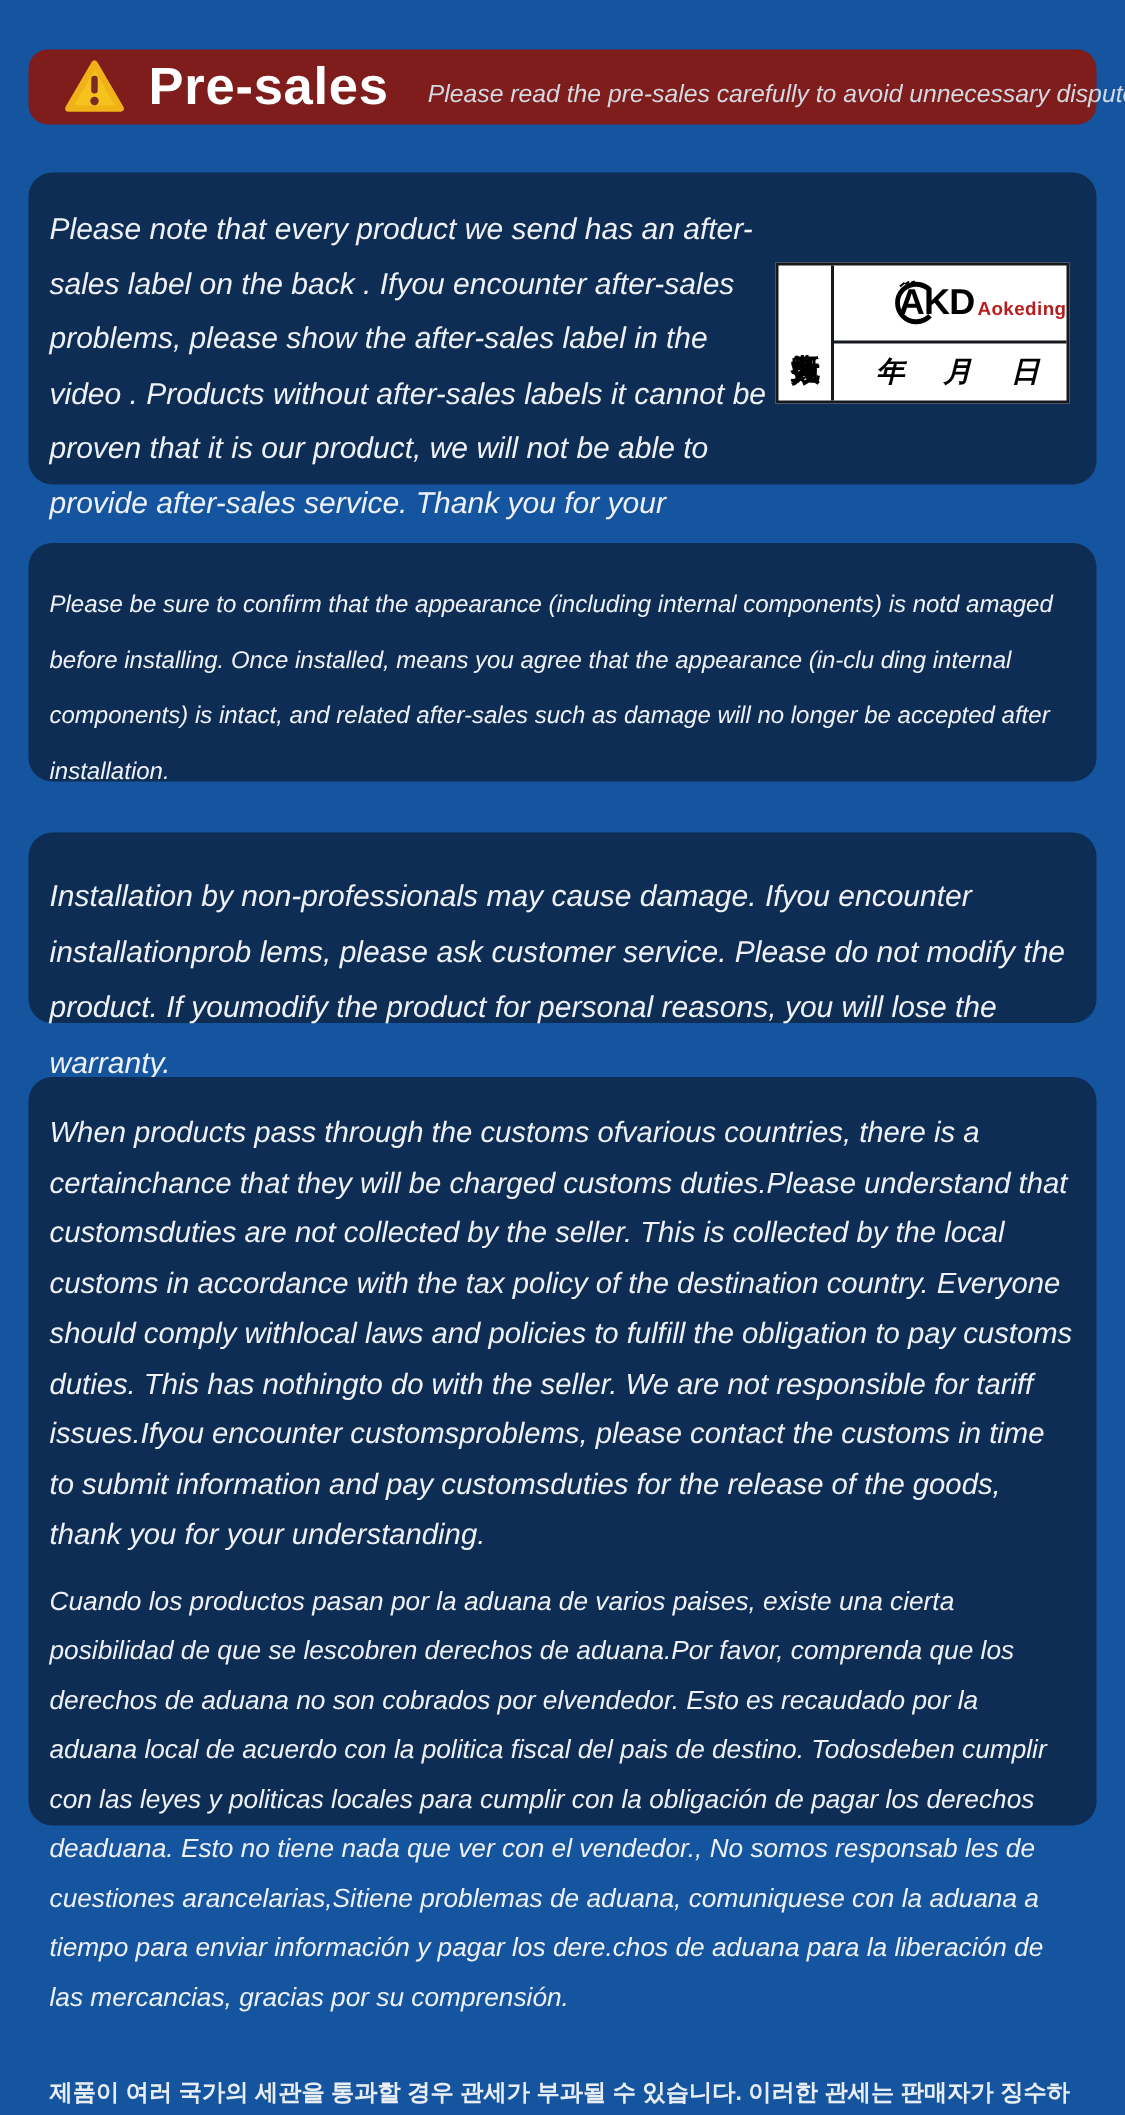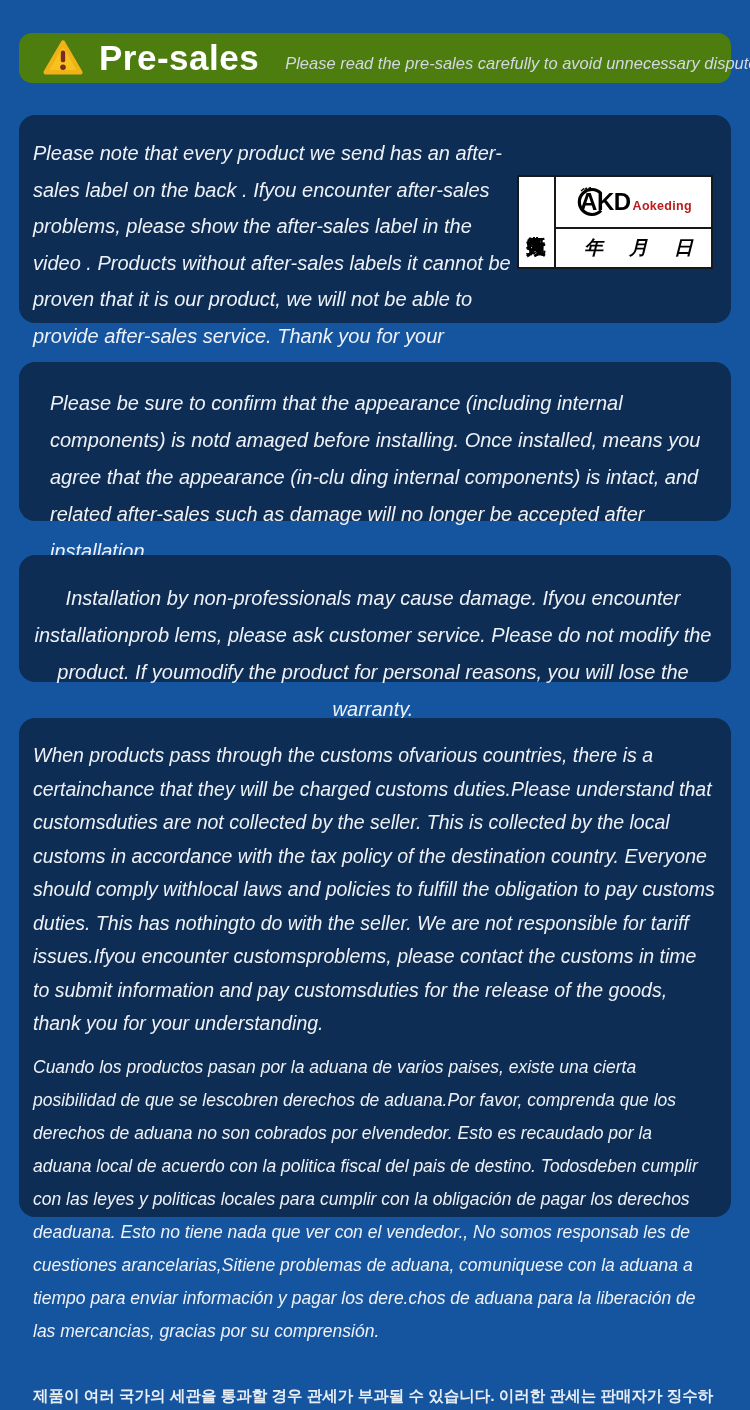--- a/index.html
+++ b/index.html
@@ -4,21 +4,21 @@
 <style>
   html,body{margin:0;padding:0;background:#15549e;}
   .page{
     position:relative;width:750px;height:1410px;overflow:hidden;
     background:#15549e;
     font-family:"Liberation Sans",sans-serif;
   }
   
   .banner{
     position:absolute;left:19px;top:33px;width:712px;height:50px;
-    background:#4d7c0f;border-radius:13px;
+    background:#7f1d1d;border-radius:13px;
     display:flex;align-items:center;box-sizing:border-box;padding:0 12px;
   }
   .warn-icon{width:40px;height:36px;margin-left:12px;flex:0 0 auto;}
   .banner-title{
     color:#ffffff;font-size:35px;font-weight:bold;letter-spacing:.5px;
     margin:0 0 0 16px;line-height:50px;white-space:nowrap;
   }
   .banner-subtitle{
     color:#d3d9e1;font-style:italic;font-size:16.5px;
     margin-left:26px;margin-top:10px;white-space:nowrap;
@@ -27,22 +27,22 @@
   .panel{
     position:absolute;left:19px;width:712px;background:#0e2d54;
     border-radius:16px;box-sizing:border-box;color:#eef1f6;
   }
   .notice{
     font-style:italic;margin:0;color:#eef1f6;
   }
   .p1{top:115px;height:208px;padding:20px 18px 0 14px;}
   .p1 .notice{font-size:20px;line-height:36.5px;width:486px;}
   .p2{top:362px;height:159px;padding:23px 18px 0 14px;}
-  .p2 .notice{font-size:20px;line-height:37px;margin-left:17px;}
-  .p3{top:555px;height:127px;padding:25px 18px 0 14px;text-align:center;}
+  .p2 .notice{font-size:16px;line-height:37px;}
+  .p3{top:555px;height:127px;padding:25px 18px 0 14px;}
   .p3 .notice{font-size:20px;line-height:37px;}
   .p4{top:718px;height:499px;padding:21px 16px 0 14px;}
   .p4 .notice-en{font-size:19.5px;line-height:33.5px;}
   .p4 .notice-es{font-size:17.5px;line-height:33px;margin-top:10px;}
   .p4 .notice-ko{
     font-style:normal;font-weight:600;font-size:15.5px;line-height:35px;
     margin-top:30px;color:#e8edf4;
   }
   
   .sticker{
@@ -53,21 +53,21 @@
   .sticker-void{
     width:35px;border-right:2px solid #15181c;
     display:flex;align-items:center;justify-content:center;
     color:#000;font-weight:bold;font-size:19px;
     writing-mode:vertical-rl;text-orientation:upright;letter-spacing:1px;
     line-height:1;
   }
   .sticker-right{flex:1;display:flex;flex-direction:column;}
   .sticker-logo-row{
     height:50px;border-bottom:2px solid #15181c;
-    display:flex;align-items:center;justify-content:center;
+    display:flex;align-items:center;justify-content:flex-end;
   }
   .logo-arc{width:30px;height:30px;margin-right:-25px;position:relative;z-index:1;}
   .brand{
     font-size:24px;font-weight:bold;color:#000;letter-spacing:-.5px;
     font-family:"Liberation Sans",sans-serif;position:relative;
   }
   .brand-sub{
     font-size:12.5px;font-weight:bold;color:#b91c1c;margin:8px 0 0 2px;
     letter-spacing:.3px;
   }

